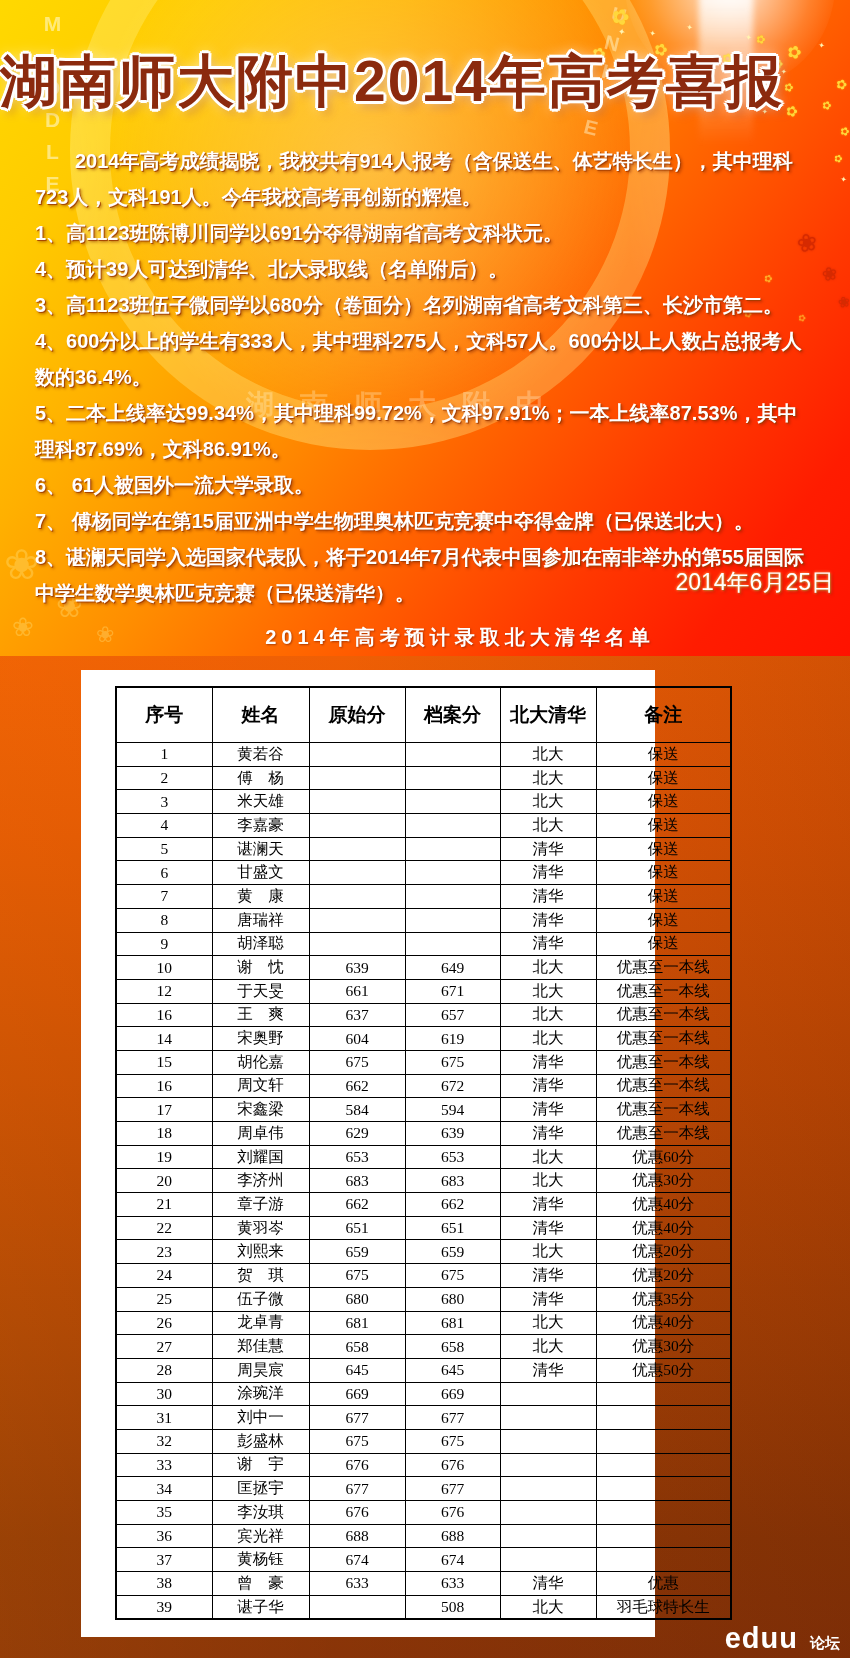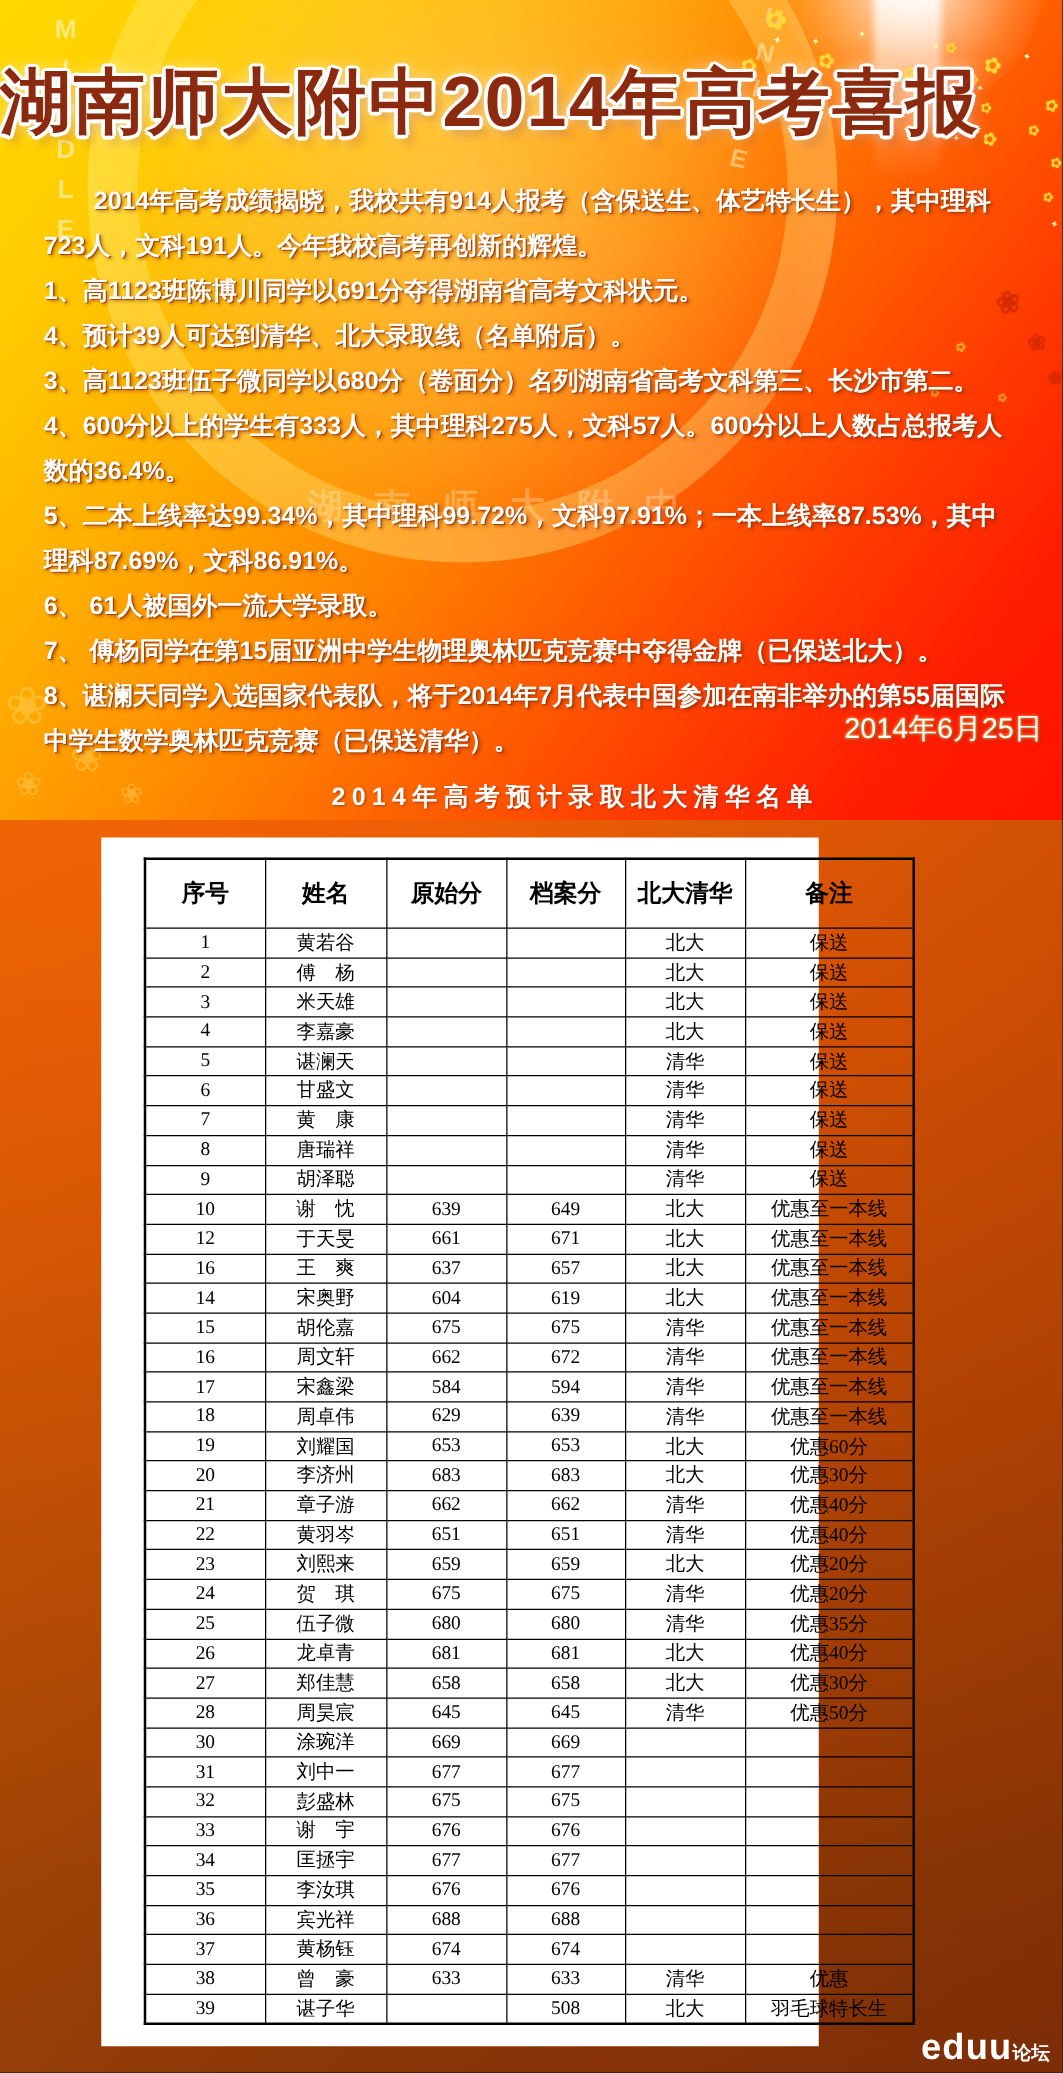--- a/index.html
+++ b/index.html
@@ -90,21 +90,21 @@
   .roster th,.roster td{
     border:1.5px solid #000;text-align:center;vertical-align:middle;
     padding:0;overflow:hidden;white-space:nowrap;
   }
   .roster{border:2.5px solid #000;}
   .roster th{height:54px;font-size:19px;font-weight:bold;}
   .roster td{height:22.7px;font-size:15.5px;}
   
   .logo{position:absolute;right:10px;bottom:3px;color:#fff;white-space:nowrap;}
   .logo-main{font-size:29px;font-weight:bold;letter-spacing:1px;}
-  .logo-sub{font-size:15px;font-weight:bold;margin-left:0;text-align:right;}
+  .logo-sub{font-size:15px;font-weight:bold;margin-left:12px;text-align:right;}
 </style>
 </head>
 <body>
 
 <div class="poster">
 
   <div class="banner">
     <div class="emblem"></div>
     <span class="em-left">MIDDLE</span>
     <span class="em-right">UNIVE</span>

